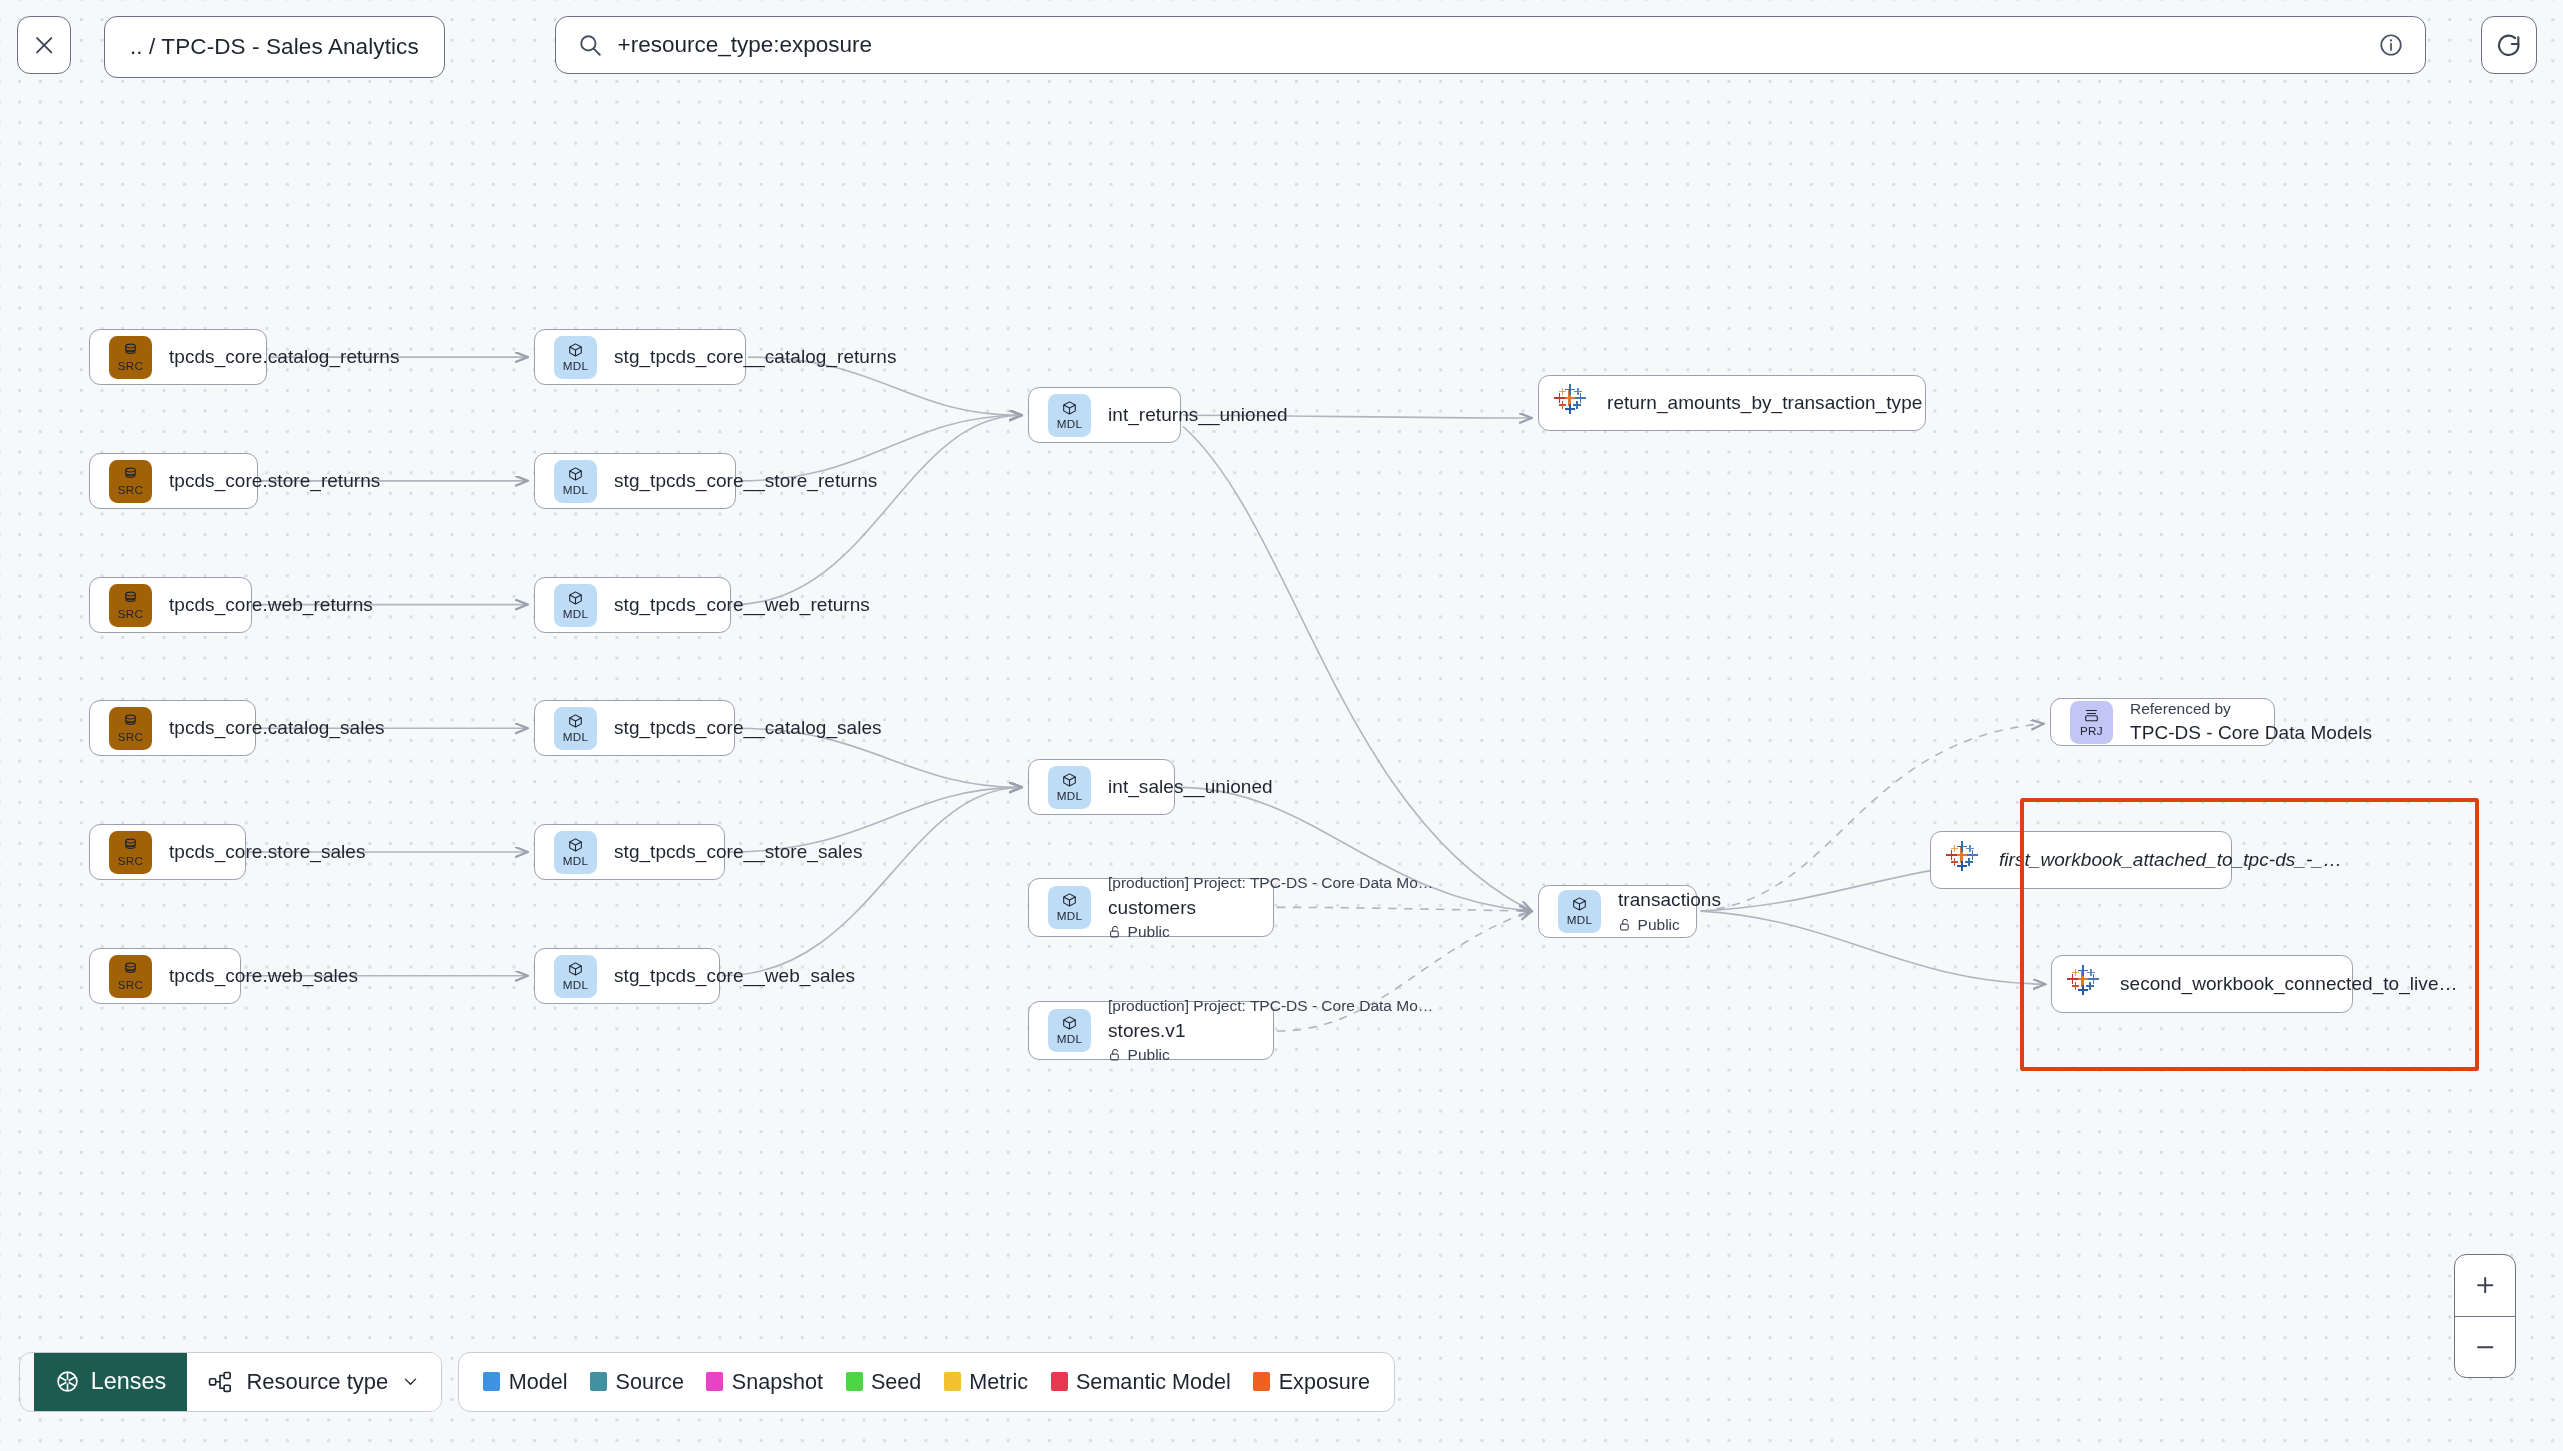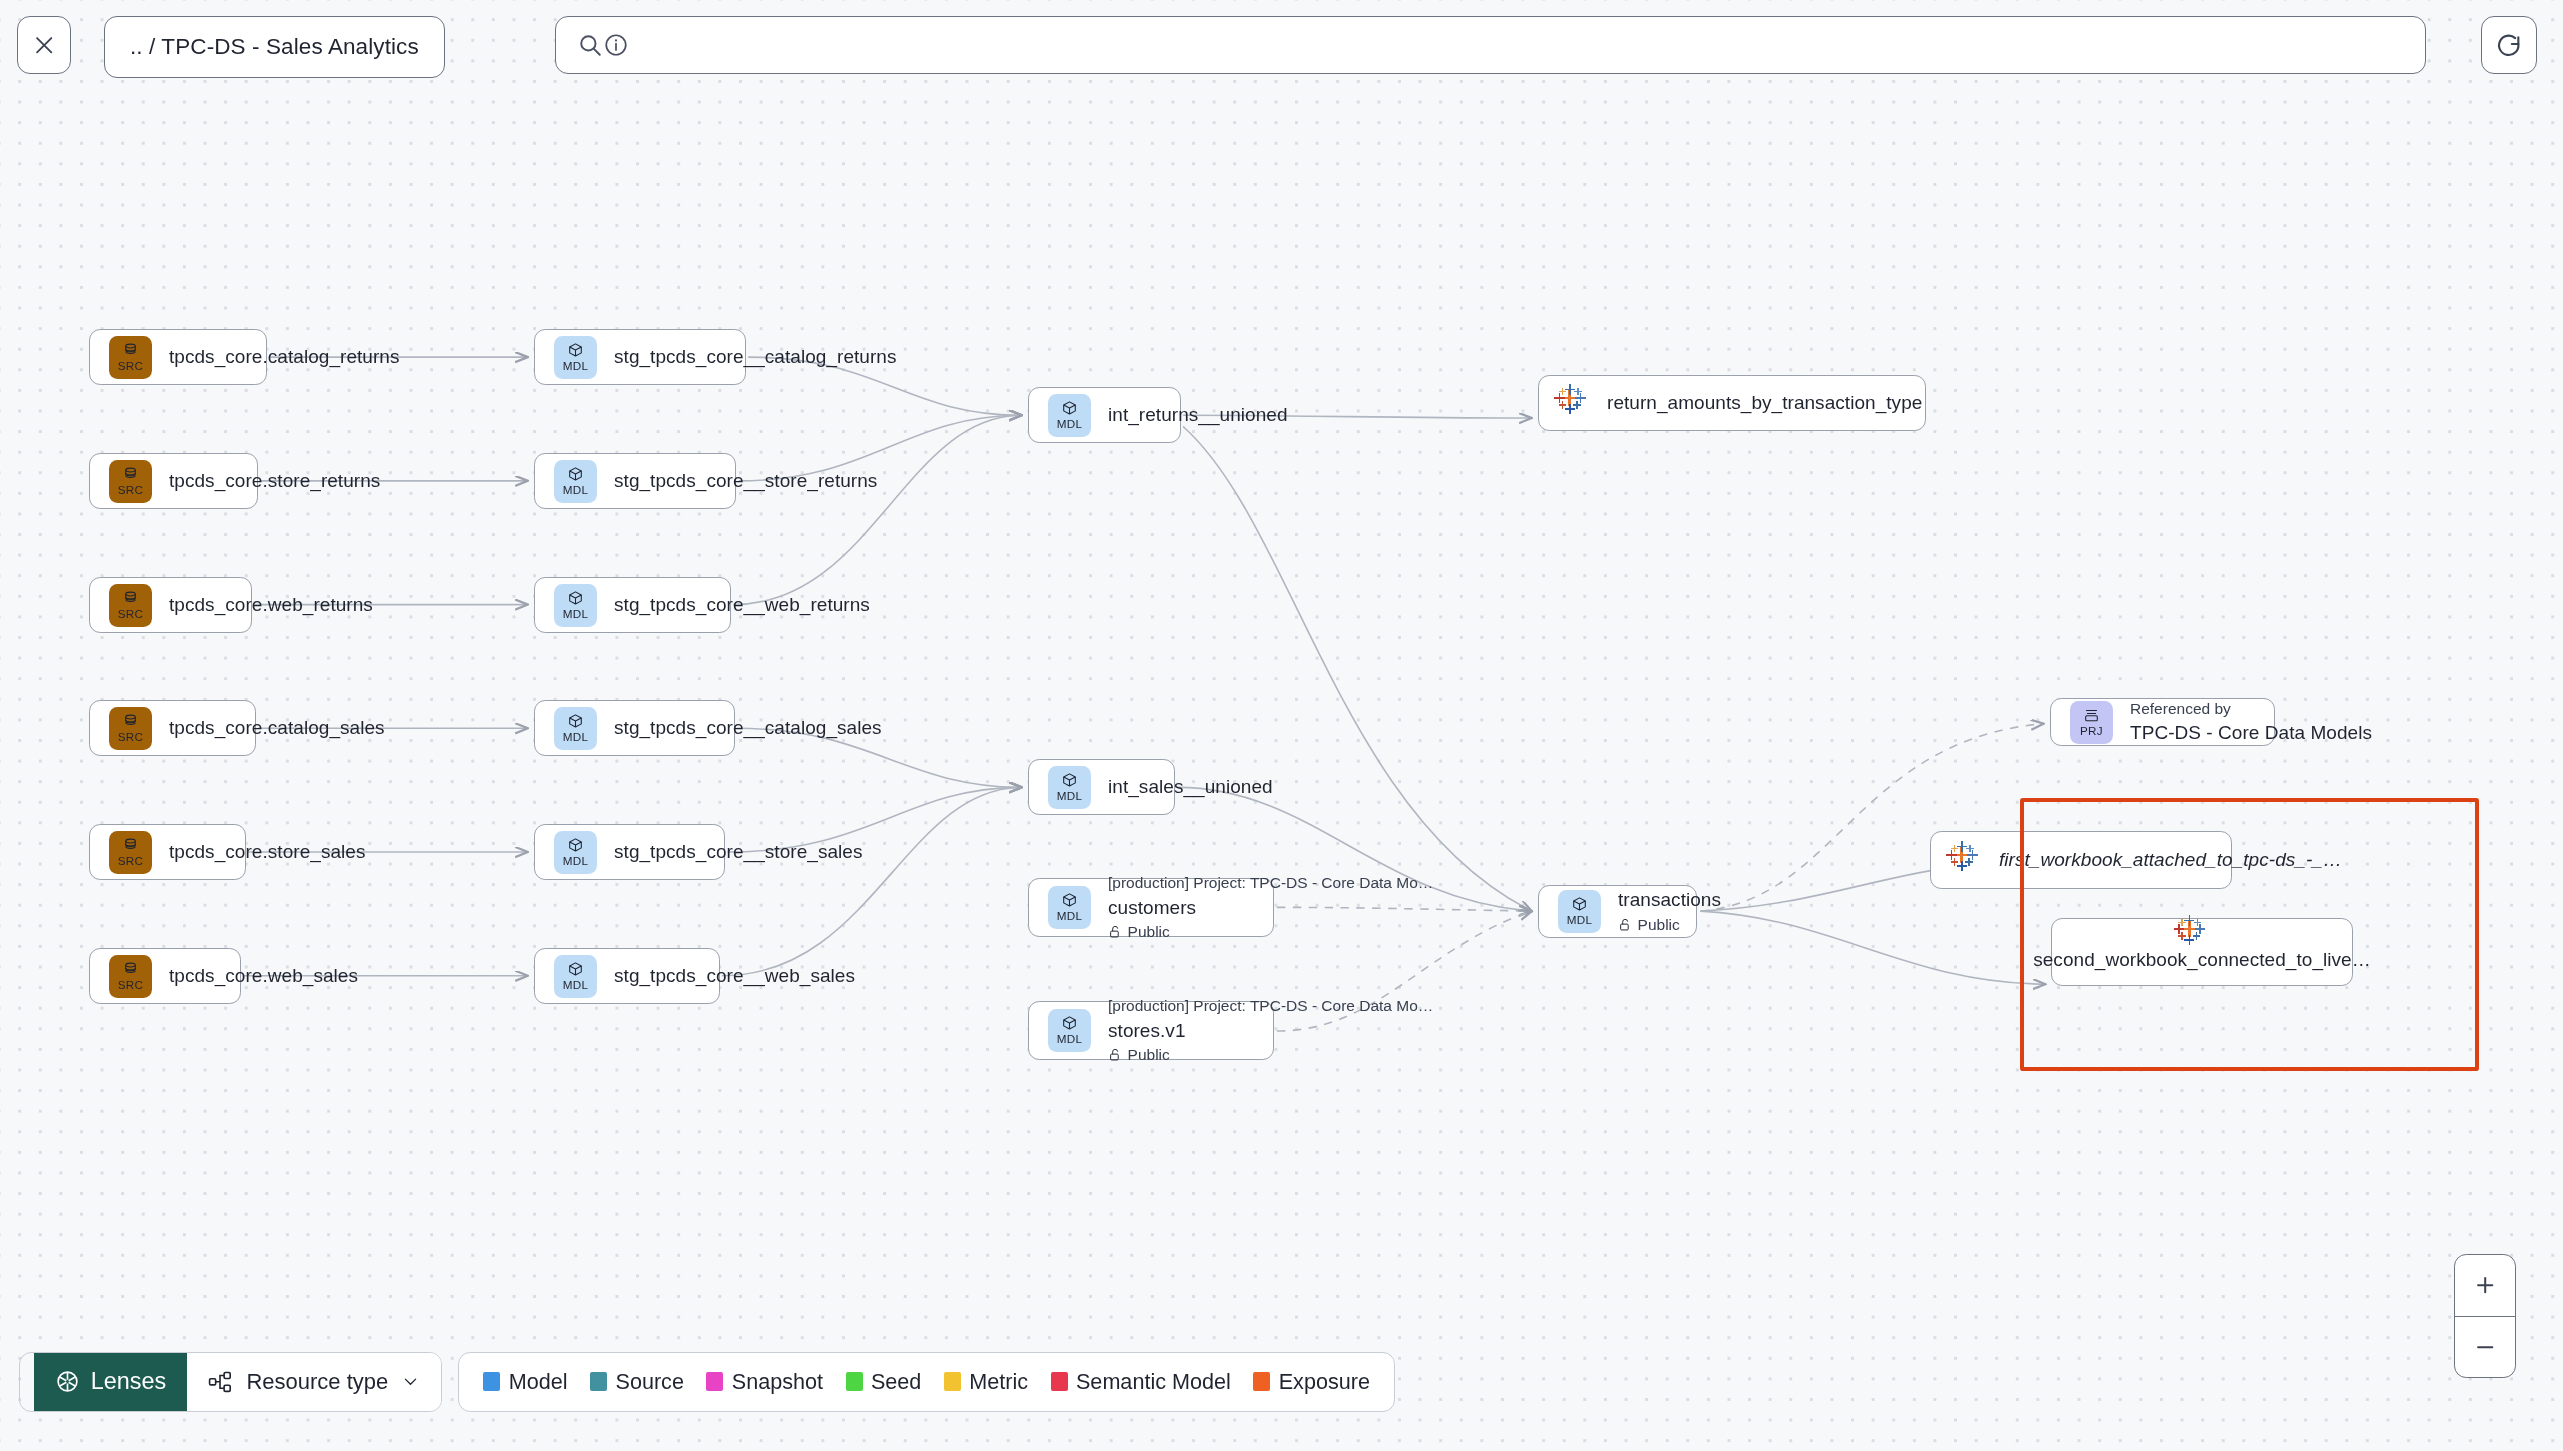--- a/index.html
+++ b/index.html
@@ -443,21 +443,21 @@
           <span style="left: 3.5px; top: -0.5px; width: 1.5px; height: 7.5px; background: rgb(232, 160, 74);"></span>
           <span style="left: 16px; top: 2.5px; width: 7.5px; height: 1.5px; background: rgb(91, 140, 196);"></span>
           <span style="left: 19px; top: -0.5px; width: 1.5px; height: 7.5px; background: rgb(91, 140, 196);"></span>
           <span style="left: 0.5px; top: 16px; width: 7.5px; height: 1.5px; background: rgb(198, 82, 47);"></span>
           <span style="left: 3.5px; top: 13px; width: 1.5px; height: 7.5px; background: rgb(198, 82, 47);"></span>
           <span style="left: 15px; top: 16px; width: 7.5px; height: 1.5px; background: rgb(59, 110, 165);"></span>
           <span style="left: 18px; top: 13px; width: 1.5px; height: 7.5px; background: rgb(59, 110, 165);"></span>
         </span>
         <div class="label">first_workbook_attached_to_tpc-ds_-_…</div>
       </div>
-      <div class="node" style="left: 2051px; top: 918px; width: 302px; height: 68px; flex-direction: column;">
+      <div class="node" style="left: 2051px; top: 955px; width: 302px; height: 58px;">
         <span class="tabicon">
           <span style="left: 3.7px; top: 8.5px; width: 16px; height: 2.7px; background: rgb(232, 118, 44);"></span>
           <span style="left: 10.4px; top: 1.9px; width: 2.7px; height: 16px; background: rgb(232, 118, 44);"></span>
           <span style="left: 6.6px; top: 0.5px; width: 10.3px; height: 1.8px; background: rgb(59, 110, 165);"></span>
           <span style="left: 11px; top: -3.7px; width: 1.8px; height: 10.3px; background: rgb(59, 110, 165);"></span>
           <span style="left: 6.6px; top: 20px; width: 10.3px; height: 1.8px; background: rgb(42, 88, 168);"></span>
           <span style="left: 11px; top: 15.5px; width: 1.8px; height: 10.3px; background: rgb(42, 88, 168);"></span>
           <span style="left: -3.7px; top: 9px; width: 10.3px; height: 1.8px; background: rgb(193, 55, 43);"></span>
           <span style="left: 0.5px; top: 4.7px; width: 1.8px; height: 10.3px; background: rgb(193, 55, 43);"></span>
           <span style="left: 17.3px; top: 9px; width: 10.3px; height: 1.8px; background: rgb(74, 120, 181);"></span>
@@ -508,20 +508,21 @@
 
     <div id="breadcrumb">
       <span>.. / TPC-DS - Sales Analytics</span>
     </div>
 
     <div id="searchbar">
       <svg class="sicon" viewBox="0 0 24 24" fill="none" stroke="currentColor" stroke-width="1.8" stroke-linecap="round">
         <circle cx="10.5" cy="10.5" r="6.6"></circle>
         <path d="M15.4 15.4 L21 21"></path>
       </svg>
+      <input id="search-input" type="text" value="+resource_type:exposure" placeholder="Search lineage" style="">
       <svg id="info-icon" viewBox="0 0 24 24" fill="none" stroke="currentColor" stroke-width="1.6">
         <circle cx="12" cy="12" r="9"></circle>
         <path d="M12 10.8 L12 16.6" stroke-linecap="round"></path>
         <circle cx="12" cy="7.8" r="1.05" fill="currentColor" stroke="none"></circle>
       </svg>
     </div>
 
     <div id="refresh-btn" class="btn-square">
       <svg viewBox="0 0 24 24" fill="none" stroke="#3b4252" stroke-width="1.8" stroke-linecap="round">
         <path d="M20 5.5 L20 11.2 L14.4 11.2"></path>

